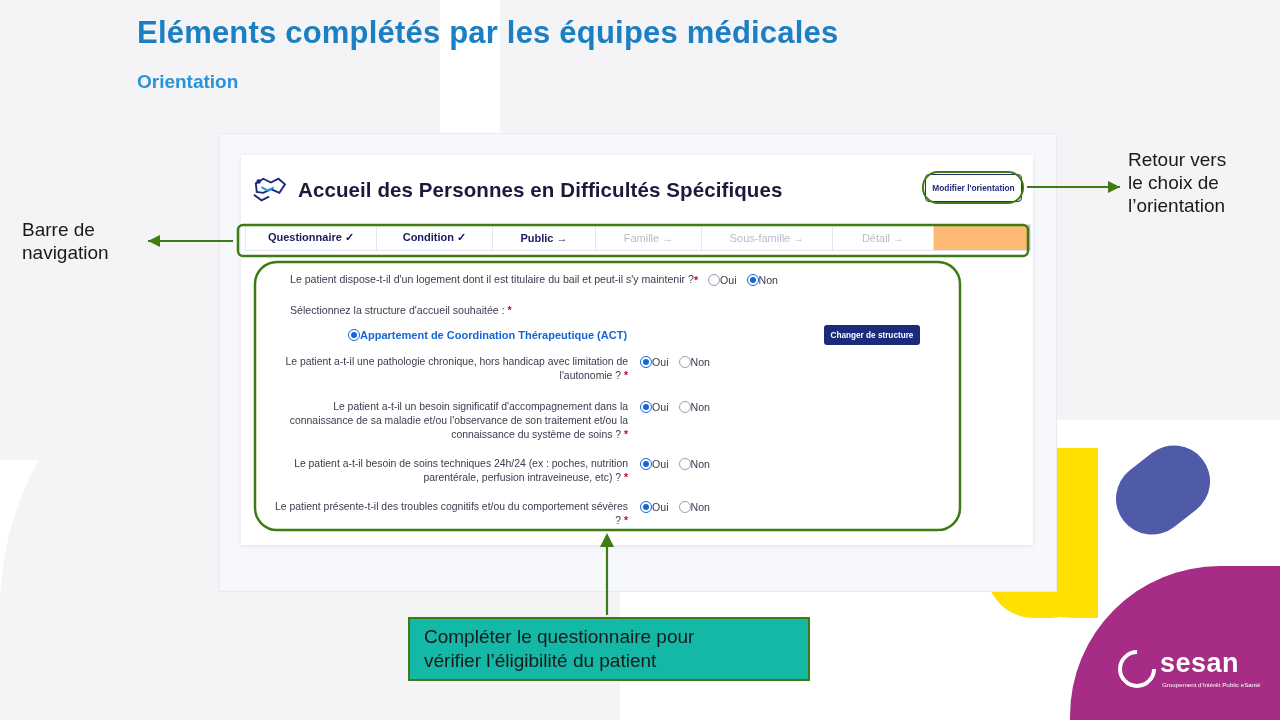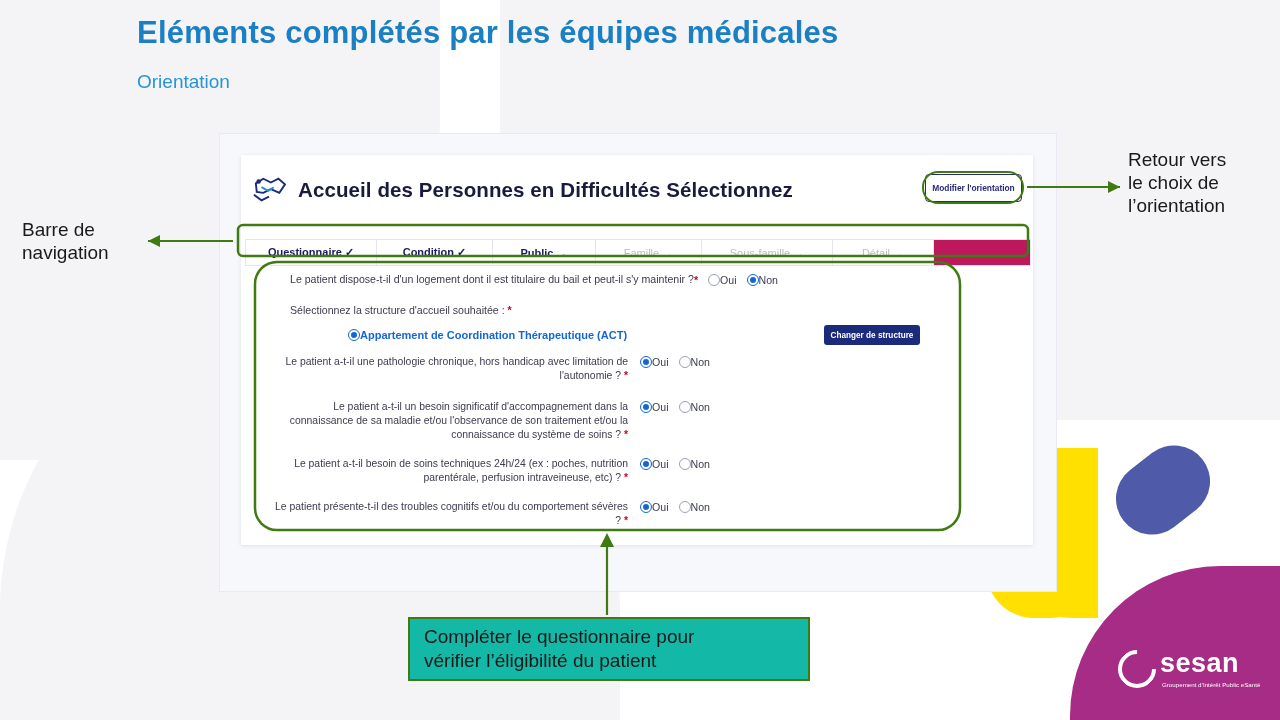--- a/index.html
+++ b/index.html
@@ -39,21 +39,21 @@
     background:#a62c86;border-radius:150px 0 0 0;
   }
   
   .title{
     position:absolute;left:137px;top:15px;
     font-size:31px;font-weight:bold;color:#1b7fc4;letter-spacing:.2px;
     z-index:4;
   }
   .subtitle{
     position:absolute;left:137px;top:71px;
-    font-size:19px;font-weight:normal;color:#2a93d6;
+    font-size:19px;font-weight:bold;color:#2a93d6;
     z-index:4;
   }
   
   .window{
     position:absolute;left:219px;top:133px;width:836px;height:457px;
     background:#f7f8fc;border:1px solid #e7e9f3;z-index:3;
   }
   .window-inner{
     position:absolute;left:241px;top:155px;width:792px;height:390px;
     background:#ffffff;box-shadow:0 1px 4px rgba(20,30,80,.10);z-index:4;
@@ -68,22 +68,22 @@
   }
   .modify-btn{
     position:absolute;left:925px;top:174px;width:95px;height:26px;
     border:1px solid #2a2a6e;border-radius:4px;background:#ffffff;
     color:#2a2a7a;font-size:8.4px;font-weight:bold;
     display:flex;align-items:center;justify-content:center;z-index:6;
     cursor:pointer;
   }
   
   .tabs{
-    position:absolute;left:245px;top:239px;width:784px;height:25px;
-    display:flex;z-index:5;border:1px solid #e4e6ef;background:#be185d;
+    position:absolute;left:245px;top:224px;width:784px;height:25px;
+    display:flex;z-index:5;border:1px solid #e4e6ef;background:#fdba74;
   }
   .tab{
     flex:0 0 auto;height:100%;display:flex;align-items:center;justify-content:center;
     font-size:11px;color:#1a1a5e;font-weight:bold;border-right:1px solid #e4e6ef;
     padding:0 10px;background:#ffffff;
   }
   .tab.disabled{color:#b9bcca;font-weight:normal;}
   .tab.w1{width:110px;}
   .tab.w2{width:95px;}
   .tab.w3{width:82px;}
@@ -178,21 +178,21 @@
 
 <div class="app-header">
   <span class="hands-icon">
     <svg viewBox="0 0 40 34" width="38" height="32">
       <path d="M6 10 L14 5 L22 9 L30 5 L37 11 L31 20 L22 16 L14 20 L7 19 Z" fill="none" stroke="#1b2a7a" stroke-width="2"></path>
       <path d="M12 14 L19 18 L25 14" fill="none" stroke="#2a93d6" stroke-width="2"></path>
       <path d="M4 22 L12 28 L20 24" fill="none" stroke="#1b2a7a" stroke-width="2"></path>
       <circle cx="9" cy="8" r="2.4" fill="#1b2a7a"></circle>
     </svg>
   </span>
-  <span class="app-title">Accueil des Personnes en Difficultés Sélectionnez</span>
+  <span class="app-title">Accueil des Personnes en Difficultés Spécifiques</span>
 </div>
 
 <div class="modify-btn">Modifier l'orientation</div>
 
 <div class="tabs">
   <div class="tab w1">Questionnaire ✓</div>
   <div class="tab w2">Condition ✓</div>
   <div class="tab w3">Public →</div>
   <div class="tab w4 disabled">Famille →</div>
   <div class="tab w5 disabled">Sous-famille →</div>

